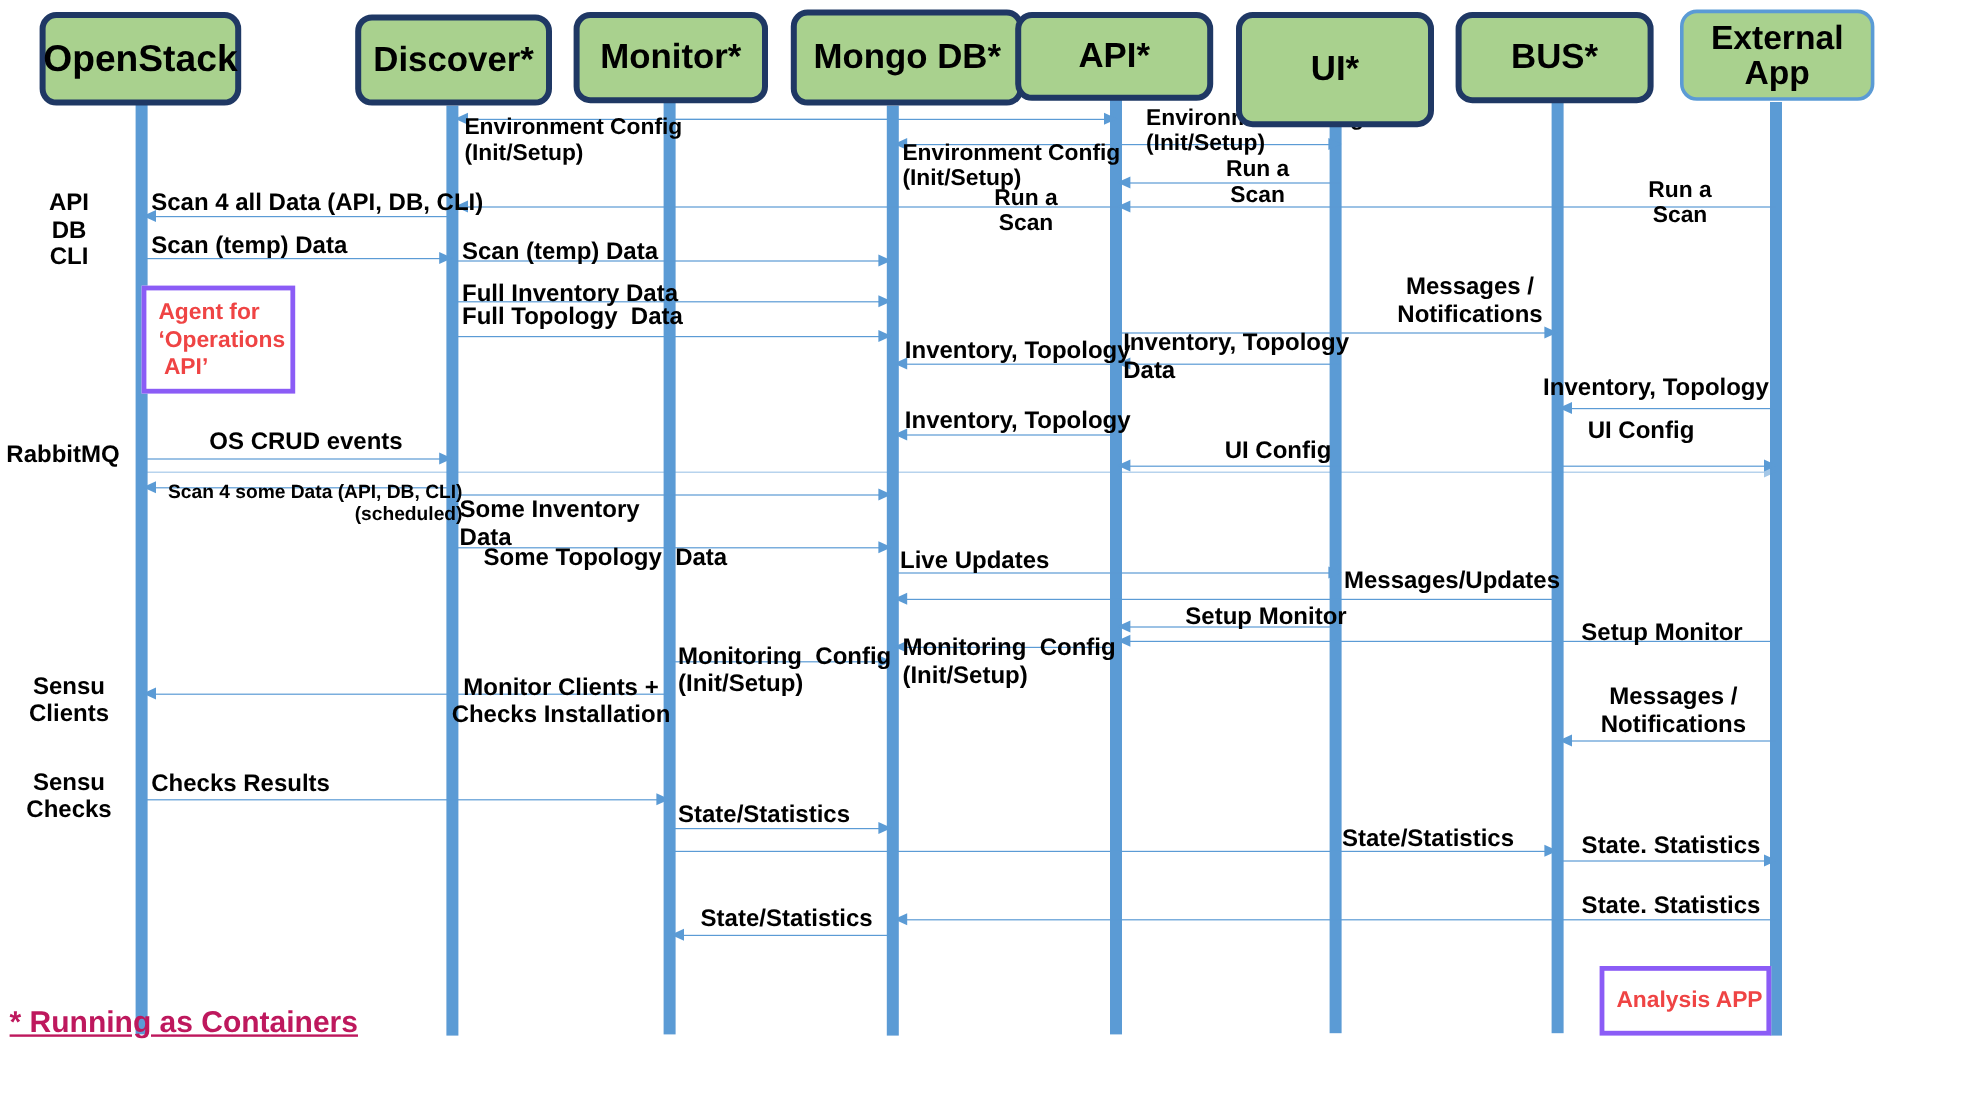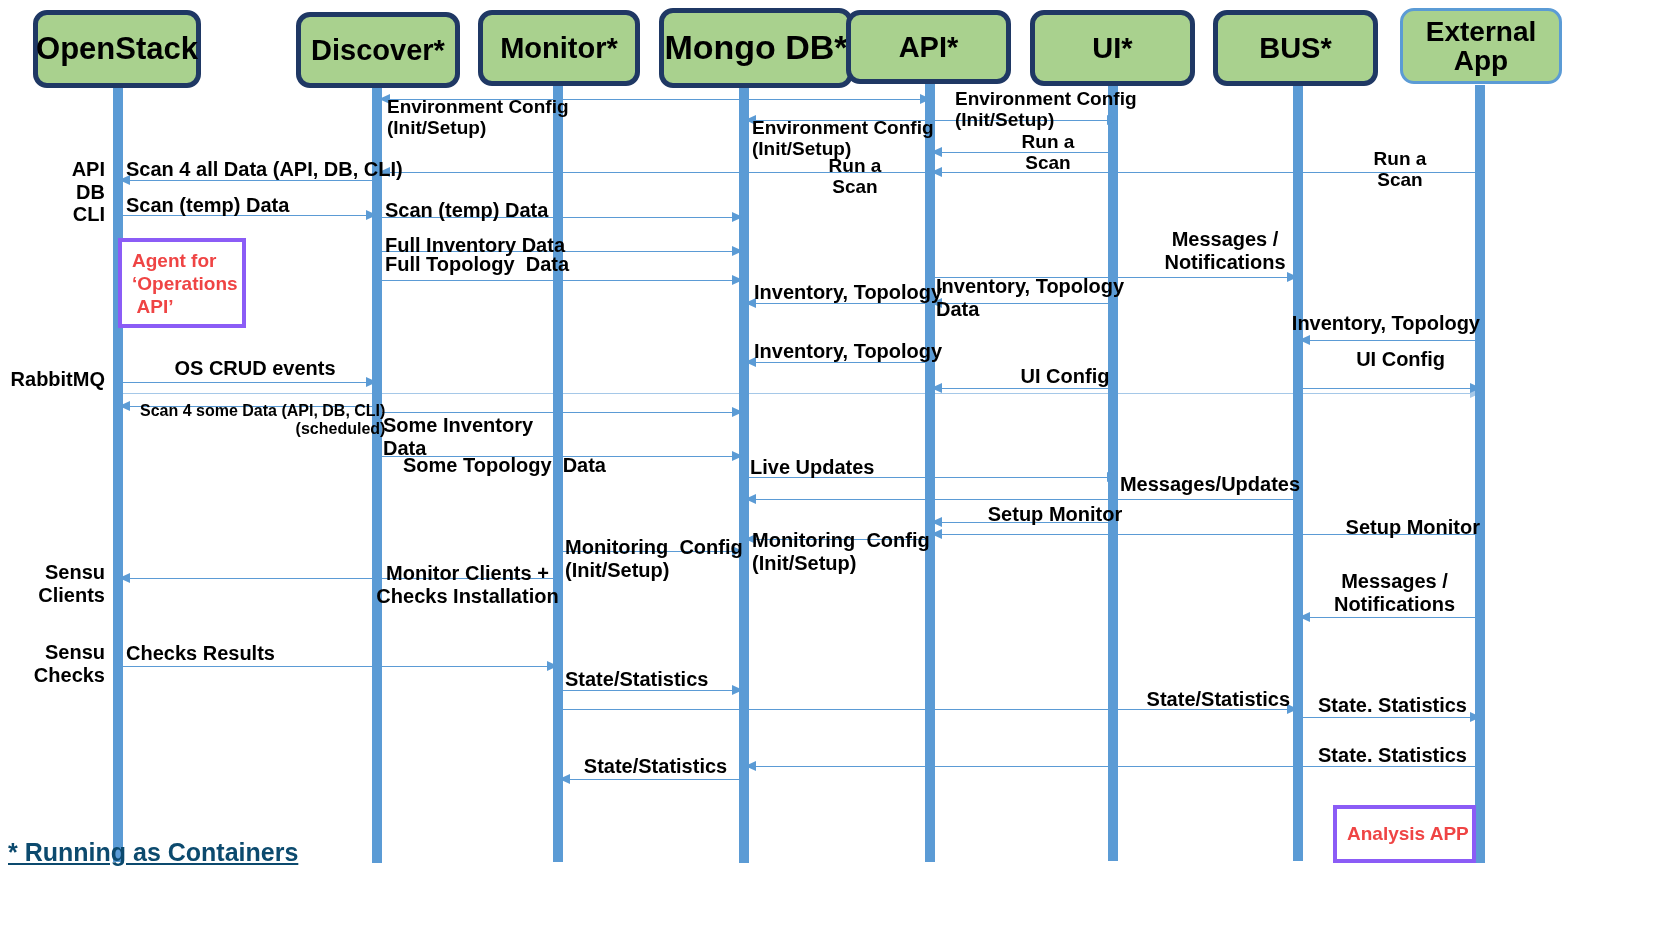--- a/index.html
+++ b/index.html
@@ -49,40 +49,40 @@
   
   .lbl{
     position:absolute;
     font-weight:bold;
     color:#000;
     line-height:1.13;
     white-space:pre;
     z-index:5;
   }
   .lbl.c{ text-align:center; }
-  .lbl.r{ text-align:right; }
+  .lbl.r{ text-align:center; }
 
   
   .redbox{
     position:absolute;
     border:4px solid #8b5cf6;
     background:#ffffff;
     box-sizing:border-box;
     z-index:7;
     font-weight:bold;
     color:#ef4444;
     line-height:1.2;
   }
   .redbox .inner{ padding:8px 10px; }
 
   .footnote{
     position:absolute;
     font-weight:bold;
     font-size:25px;
-    color:#0c4a6e;
+    color:#be185d;
     text-decoration:underline;
     z-index:8;
   }
 </style>
 </head>
 <body>
 
 <div id="stage">
 
   <div class="lifeline" style="left:113px;top:82px;height:780px;"></div>
@@ -96,28 +96,28 @@
 
   <div class="pbox" style="left:33px;top:10px;width:168px;height:78px;font-size:31px;">
     <span>OpenStack</span>
   </div>
   <div class="pbox" style="left:296px;top:12px;width:164px;height:76px;font-size:29px;">
     <span>Discover*</span>
   </div>
   <div class="pbox" style="left:478px;top:10px;width:162px;height:76px;font-size:29px;">
     <span>Monitor*</span>
   </div>
-  <div class="pbox" style="left:659px;top:8px;width:194px;height:80px;font-size:34px;">
+  <div class="pbox" style="left:659px;top:8px;width:194px;height:80px;font-size:29px;">
     <span>Mongo
 DB*</span>
   </div>
   <div class="pbox" style="left:846px;top:10px;width:165px;height:74px;font-size:29px;">
     <span>API*</span>
   </div>
-  <div class="pbox" style="left:1030px;top:10px;width:165px;height:76px;font-size:29px;">
+  <div class="pbox" style="left:1030px;top:10px;width:165px;height:96px;font-size:29px;">
     <span>UI*</span>
   </div>
   <div class="pbox" style="left:1213px;top:10px;width:165px;height:76px;font-size:29px;">
     <span>BUS*</span>
   </div>
   <div class="pbox light" style="left:1400px;top:8px;width:162px;height:76px;font-size:28px;">
     <span>External
 App</span>
   </div>
 

